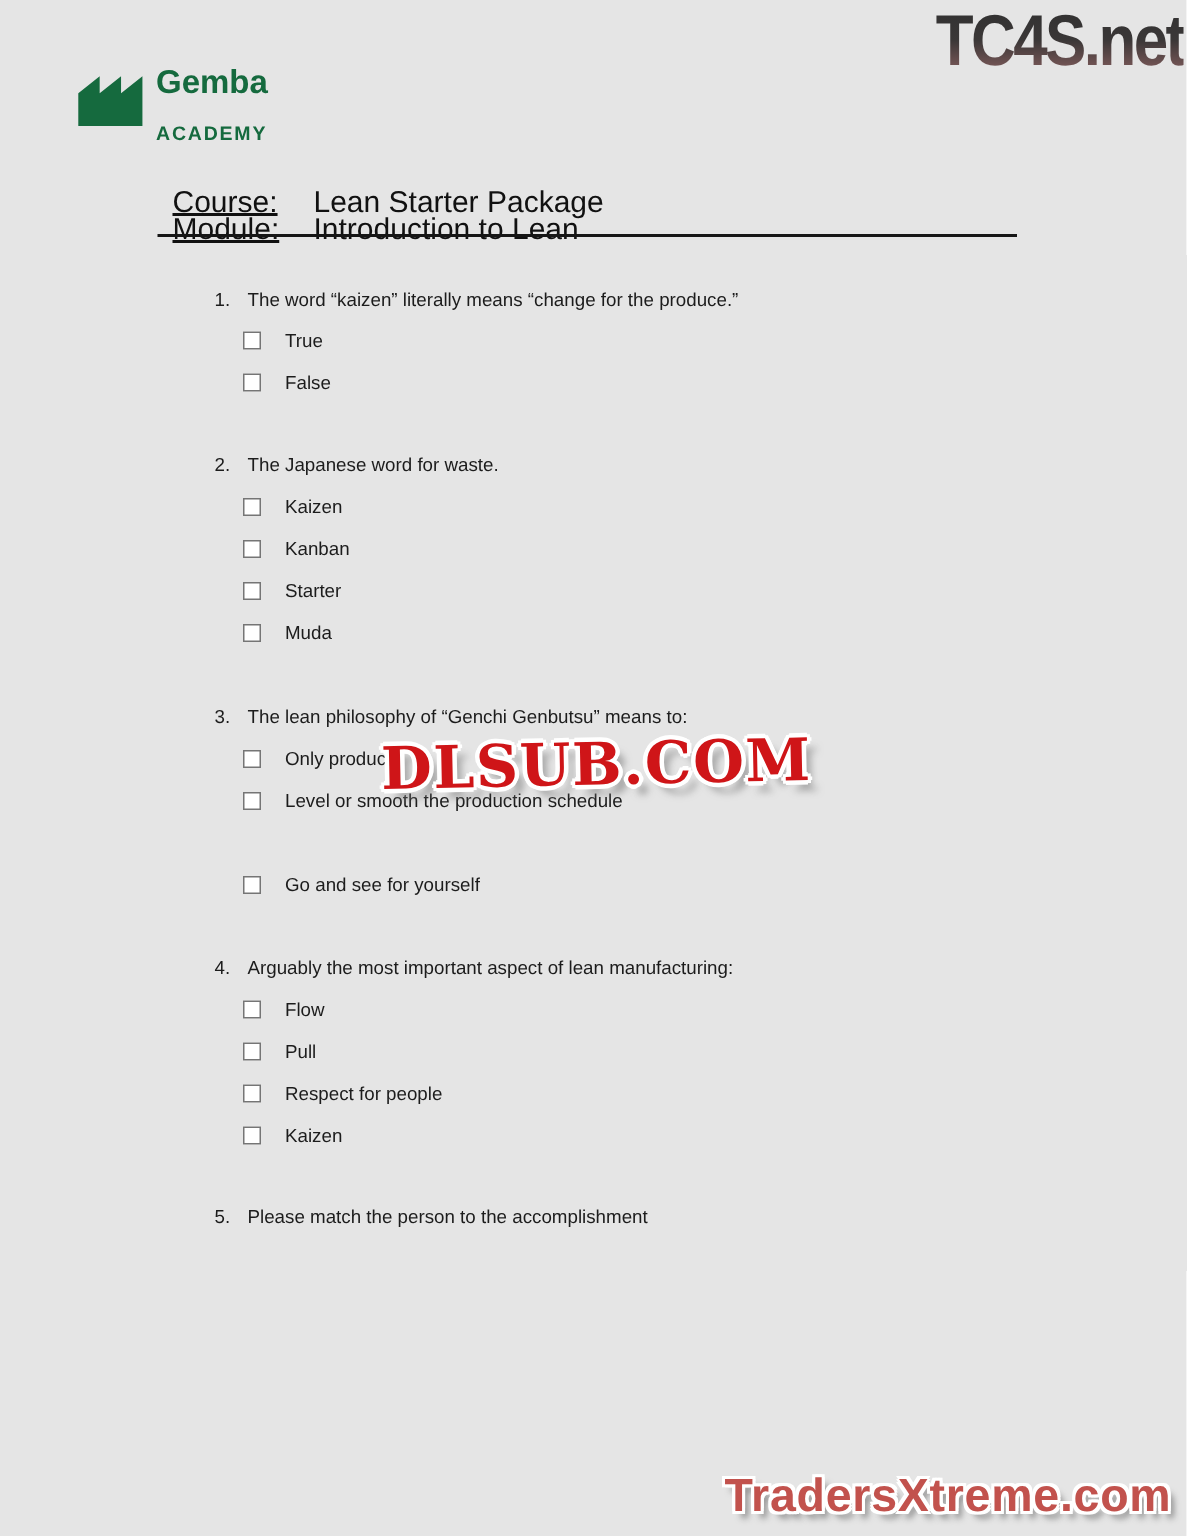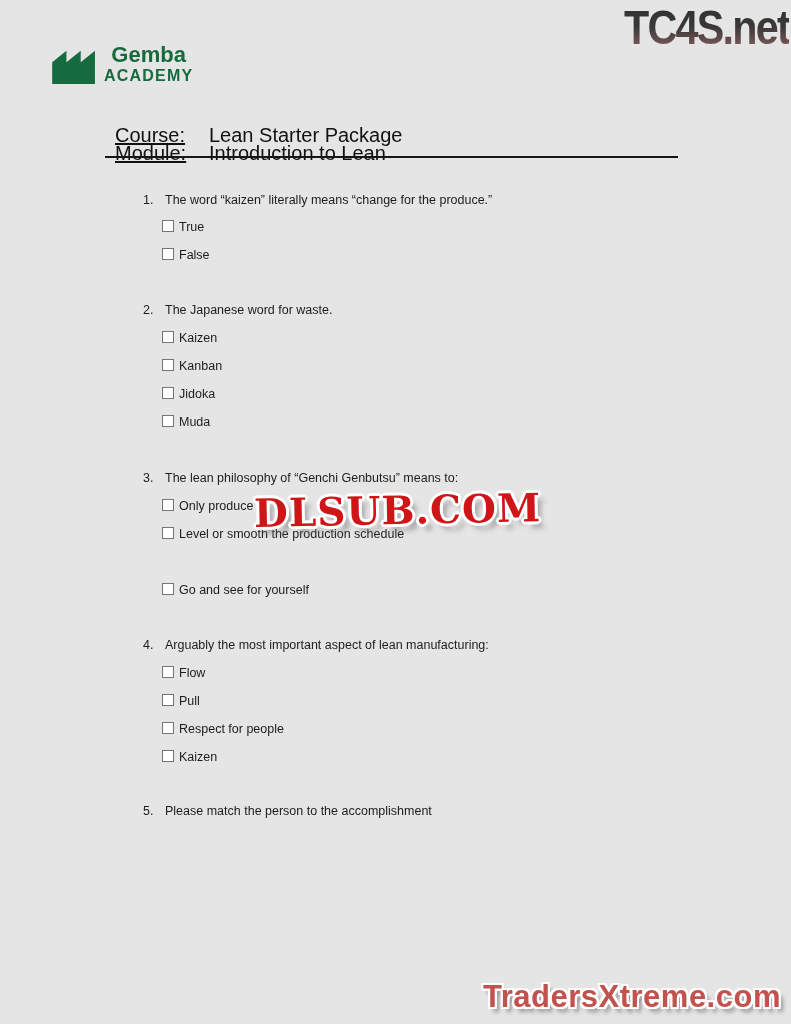--- a/index.html
+++ b/index.html
@@ -23,42 +23,42 @@
     -webkit-background-clip:text; background-clip:text;
     color:transparent;
     text-shadow:none;
   }
 
   
   .logo { position:absolute; left:52px; top:44px; display:flex; align-items:flex-start; }
   .logo svg { display:block; margin-top:2px; }
   .logo-text { margin-left:6px; line-height:1; }
   .logo-name { font-size:22px; font-weight:bold; color:#156a3e; letter-spacing:0px;text-align:center; }
-  .logo-sub  { font-size:16px; font-weight:bold; color:#156a3e; letter-spacing:1.2px; margin-top:2px; }
+  .logo-sub  { font-size:13px; font-weight:bold; color:#156a3e; letter-spacing:1.2px; margin-top:16px; }
 
   
   .title {
     position:absolute; left:333px; top:46px;
     font-size:36px; font-weight:bold; color:#000;
   }
 
   
   .meta-row { position:absolute; left:115px; font-size:20px; color:#111;text-decoration:underline; }
   .meta-row .val { position:absolute; left:94px; white-space:nowrap; }
   .rule {
     position:absolute; left:105px; top:156px;
     width:573px; height:2px; background:#161616;
   }
 
   
   .q { position:absolute; left:143px; font-size:12.5px; color:#1c1c1c; white-space:nowrap; }
   .qnum { display:inline-block; width:22px; }
   .opt {
     position:absolute; left:162px;
-    display:flex; align-items:flex-start; gap:5px;
+    display:flex; align-items:center; gap:16px;
     font-size:12.5px; color:#1c1c1c; white-space:nowrap;
   }
   .box {
     width:12px; height:12px; flex:none;
     border:1px solid #757575; background:#fff;
   }
 
   
   .dlsub {
     position:absolute; left:254px; top:487px;
@@ -132,21 +132,21 @@
   <div class="opt" style="top:331px">
     <span class="box"></span>
     <span>Kaizen</span>
   </div>
   <div class="opt" style="top:359px">
     <span class="box"></span>
     <span>Kanban</span>
   </div>
   <div class="opt" style="top:387px">
     <span class="box"></span>
-    <span>Jidoka</span>
+    <span>Starter</span>
   </div>
   <div class="opt" style="top:415px">
     <span class="box"></span>
     <span>Muda</span>
   </div>
 
   <div class="q" style="top:471px">
     <span class="qnum">3.</span><span>The lean philosophy of “Genchi Genbutsu” means to:</span>
   </div>
   <div class="opt" style="top:499px">

